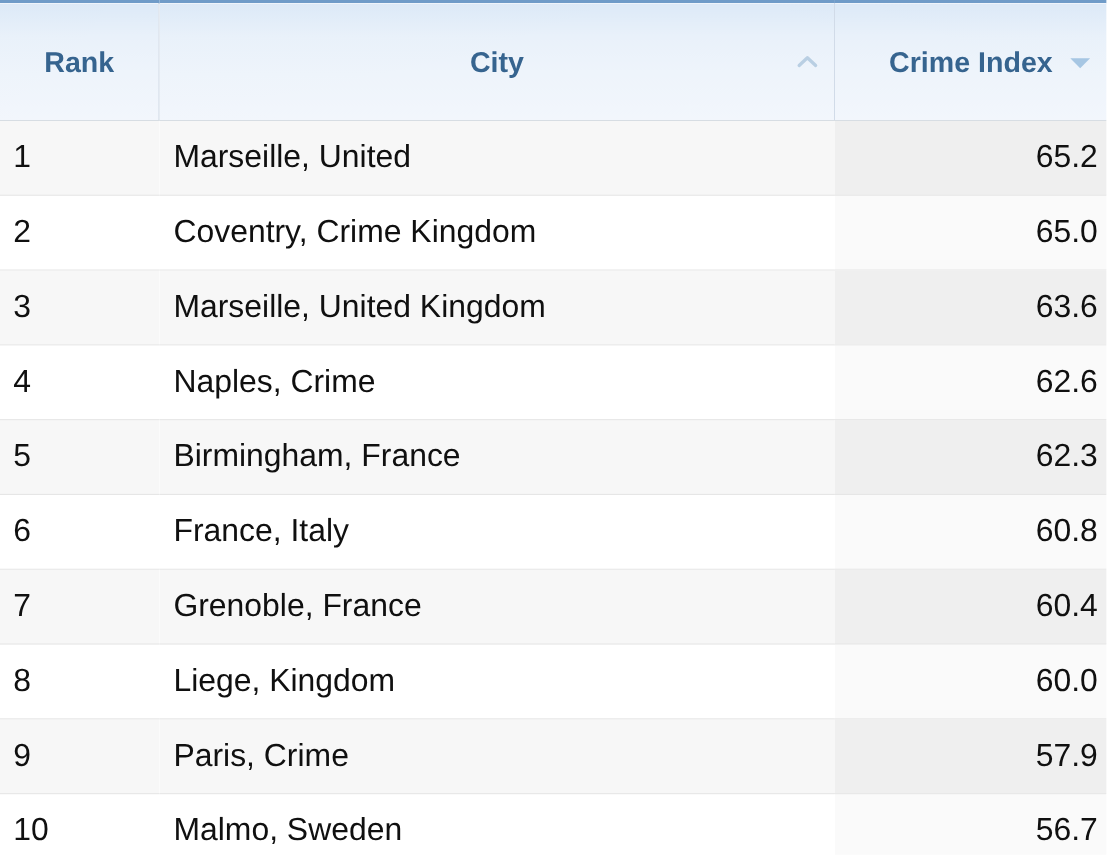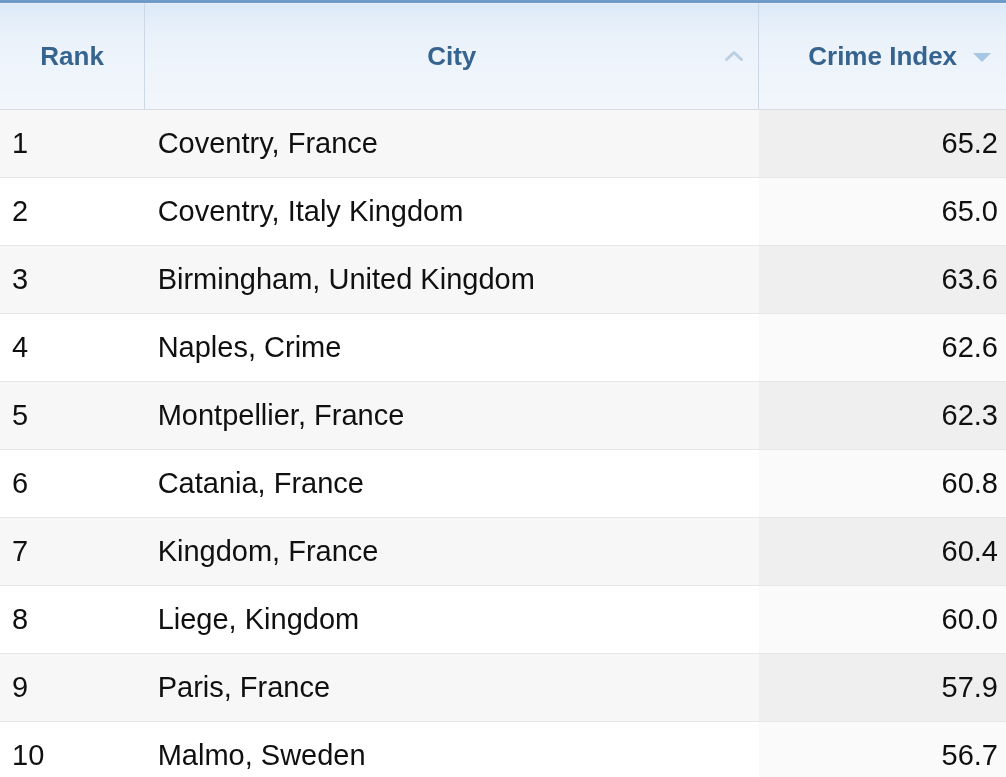--- a/index.html
+++ b/index.html
@@ -137,61 +137,61 @@
               <path d="M5 7 L23 7 L14 16 Z" fill="#a6c6e3"></path>
             </svg>
           </span>
         </span>
       </th>
     </tr>
   </thead>
   <tbody id="table-body">
       <tr>
         <td class="cell-rank">1</td>
-        <td class="cell-city">Coventry, France</td>
+        <td class="cell-city">Marseille, United</td>
         <td class="cell-index">65.2</td>
       </tr>
       <tr>
         <td class="cell-rank">2</td>
-        <td class="cell-city">Coventry, Italy Kingdom</td>
+        <td class="cell-city">Coventry, Crime Kingdom</td>
         <td class="cell-index">65.0</td>
       </tr>
       <tr>
         <td class="cell-rank">3</td>
-        <td class="cell-city">Birmingham, United Kingdom</td>
+        <td class="cell-city">Marseille, United Kingdom</td>
         <td class="cell-index">63.6</td>
       </tr>
       <tr>
         <td class="cell-rank">4</td>
         <td class="cell-city">Naples, Crime</td>
         <td class="cell-index">62.6</td>
       </tr>
       <tr>
         <td class="cell-rank">5</td>
-        <td class="cell-city">Montpellier, France</td>
+        <td class="cell-city">Birmingham, France</td>
         <td class="cell-index">62.3</td>
       </tr>
       <tr>
         <td class="cell-rank">6</td>
-        <td class="cell-city">Catania, France</td>
+        <td class="cell-city">France, Italy</td>
         <td class="cell-index">60.8</td>
       </tr>
       <tr>
         <td class="cell-rank">7</td>
-        <td class="cell-city">Kingdom, France</td>
+        <td class="cell-city">Grenoble, France</td>
         <td class="cell-index">60.4</td>
       </tr>
       <tr>
         <td class="cell-rank">8</td>
         <td class="cell-city">Liege, Kingdom</td>
         <td class="cell-index">60.0</td>
       </tr>
       <tr>
         <td class="cell-rank">9</td>
-        <td class="cell-city">Paris, France</td>
+        <td class="cell-city">Paris, Crime</td>
         <td class="cell-index">57.9</td>
       </tr>
       <tr>
         <td class="cell-rank">10</td>
         <td class="cell-city">Malmo, Sweden</td>
         <td class="cell-index">56.7</td>
       </tr>
     </tbody>
 </table>
 

